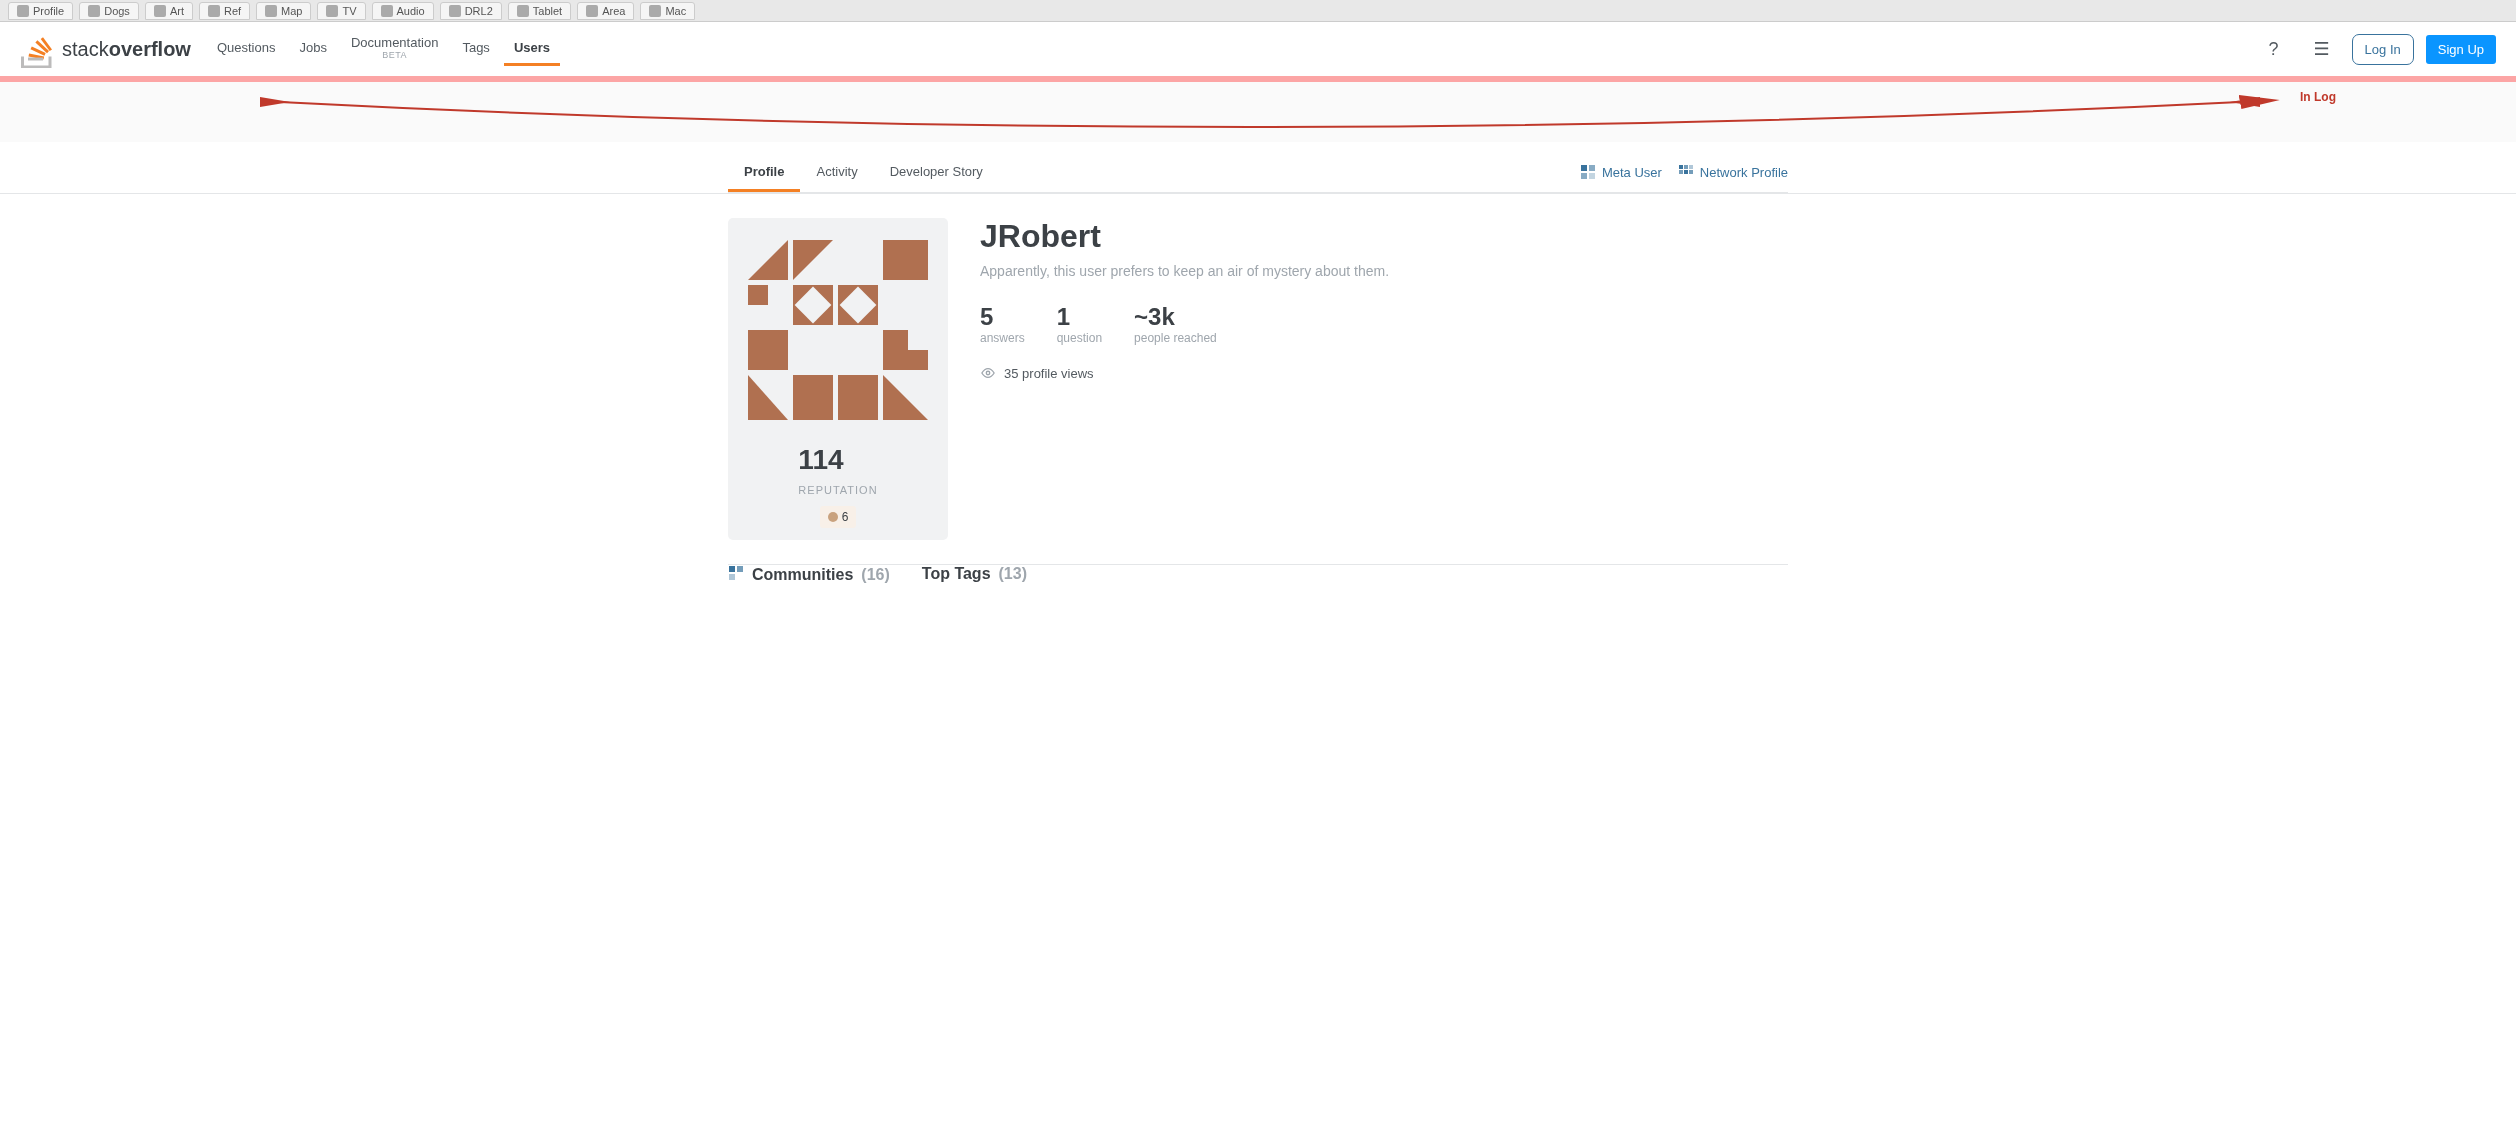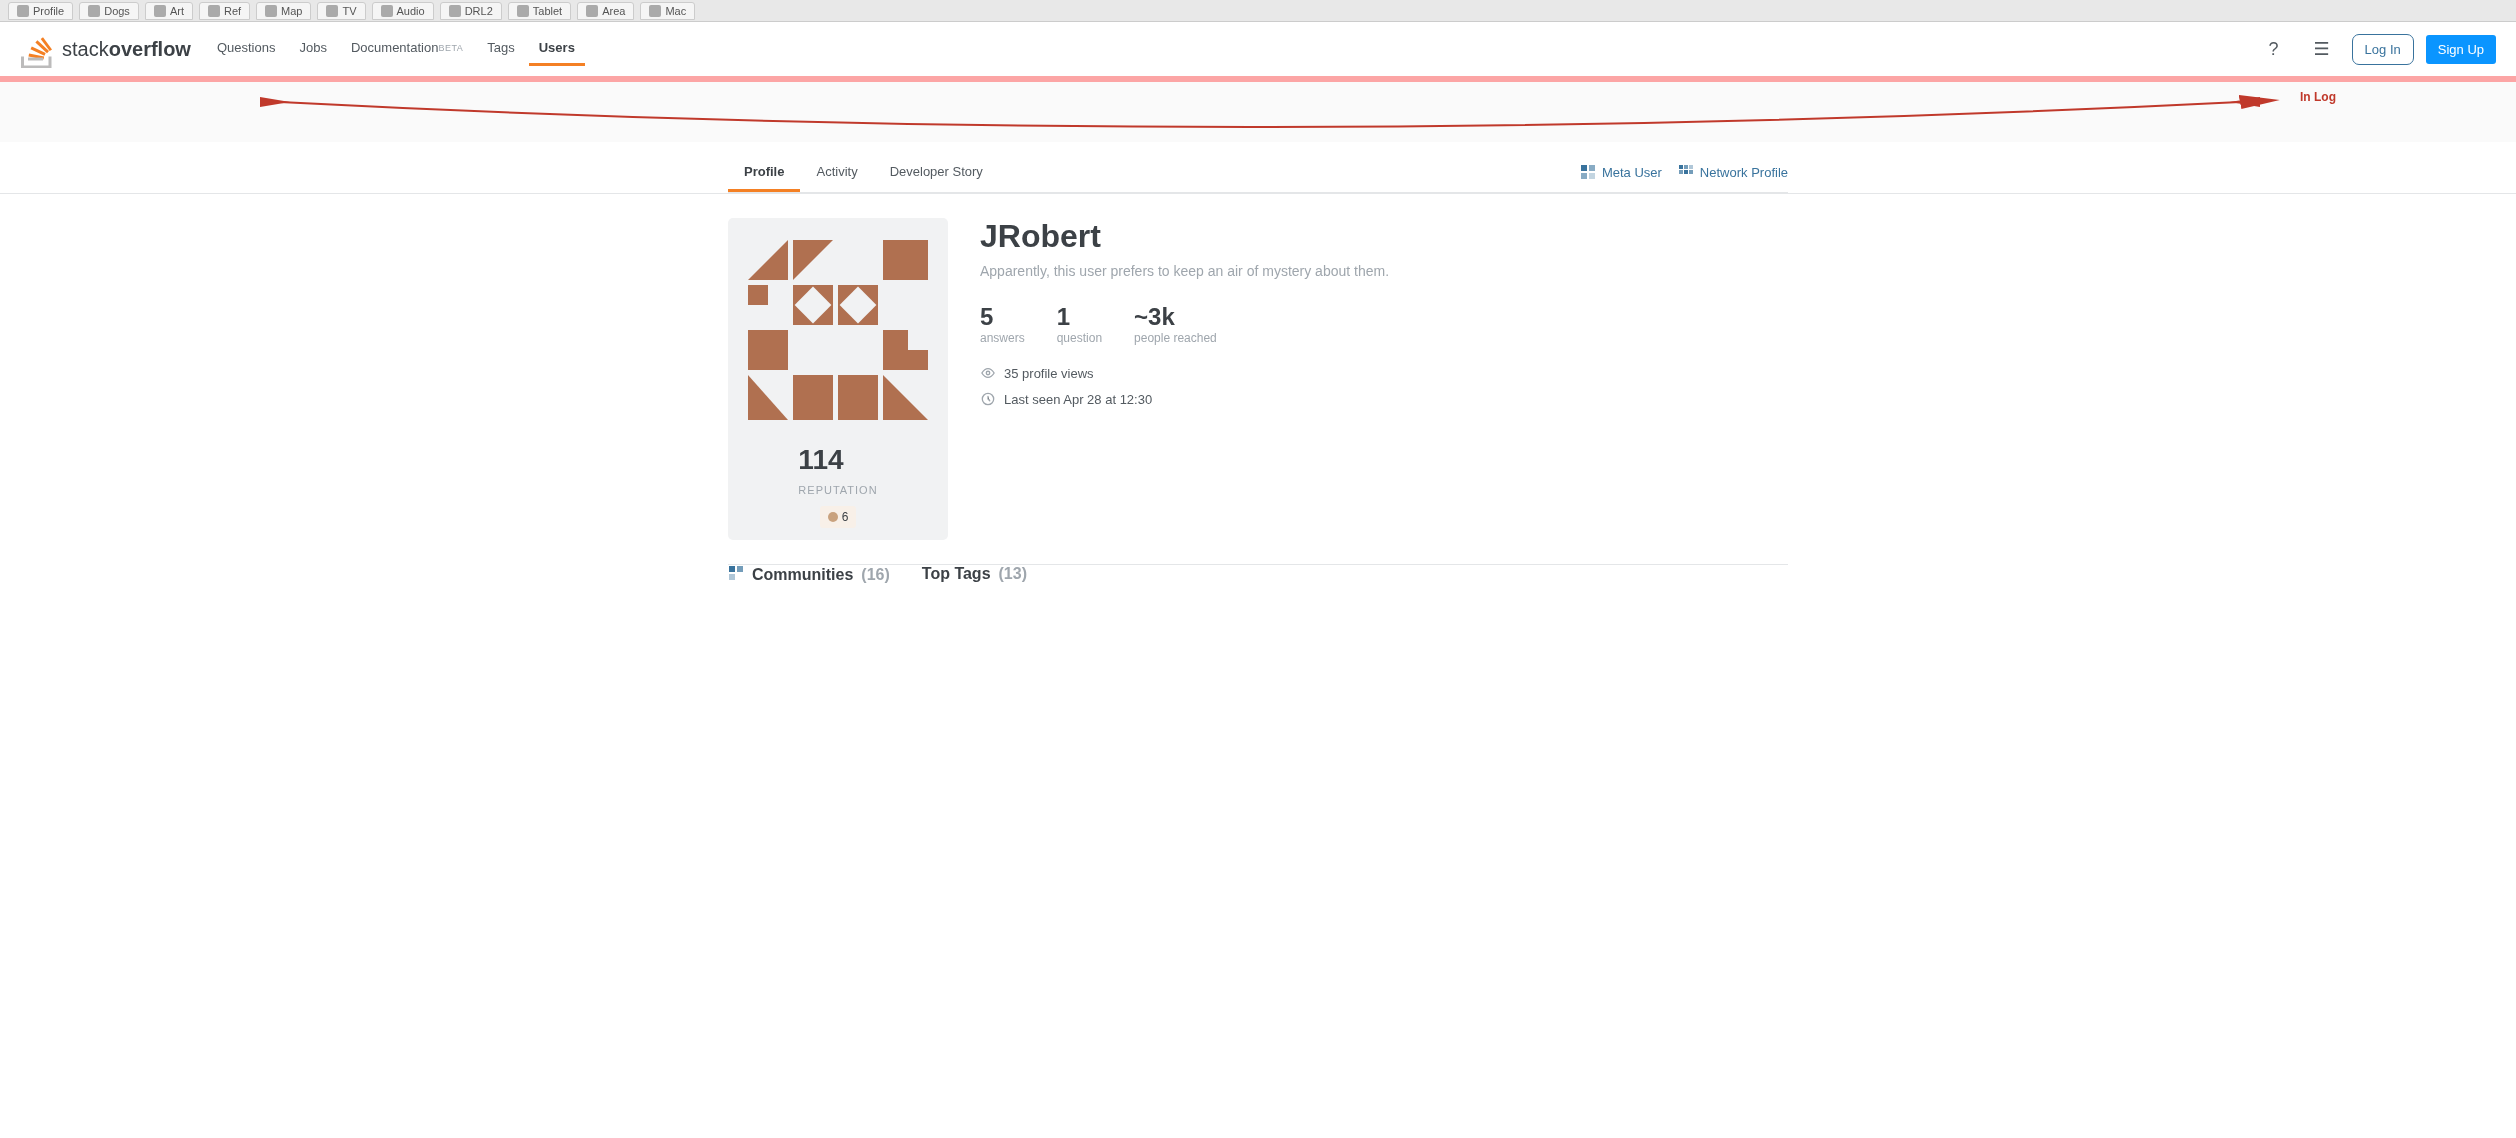--- a/index.html
+++ b/index.html
@@ -76,20 +76,21 @@
     .nav-link {
       padding: 8px 10px;
       color: #535a60;
       font-size: 13px;
       text-decoration: none;
       border-bottom: 3px solid transparent;
     }
     .nav-link.active { color: #3c4146; border-bottom-color: #f48024; font-weight: bold; }
     .nav-link-beta {
       display: flex;
+      flex-direction: column;
       align-items: center;
     }
     .beta-badge {
       font-size: 9px;
       color: #9fa6ad;
       letter-spacing: 0.5px;
     }
     .search-bar {
       flex: 1;
       max-width: 500px;
@@ -602,29 +603,20 @@
         <div class="meta-info">
           <div class="meta-row">
             <span class="meta-icon">
               <svg width="14" height="14" viewBox="0 0 16 16">
                 <path d="M1 8s3-5 7-5 7 5 7 5-3 5-7 5-7-5-7-5z" stroke="#9fa6ad" stroke-width="1.5" fill="none"></path>
                 <circle cx="8" cy="8" r="2" stroke="#9fa6ad" stroke-width="1.5" fill="none"></circle>
               </svg>
             </span>
             <span>35 profile views</span>
           </div>
-          <div class="meta-row">
-            <span class="meta-icon">
-              <svg width="14" height="14" viewBox="0 0 16 16">
-                <circle cx="8" cy="8" r="6.5" stroke="#9fa6ad" stroke-width="1.5" fill="none"></circle>
-                <path d="M8 5v3l2 2" stroke="#9fa6ad" stroke-width="1.5" stroke-linecap="round"></path>
-              </svg>
-            </span>
-            <span>Last seen Apr 28 at 12:30</span>
-          </div>
         </div>
       </div>
     </div>
 
     <hr class="divider">
 
     <div class="bottom-sections">
       <div>
         <div class="section-title">
           <span>

